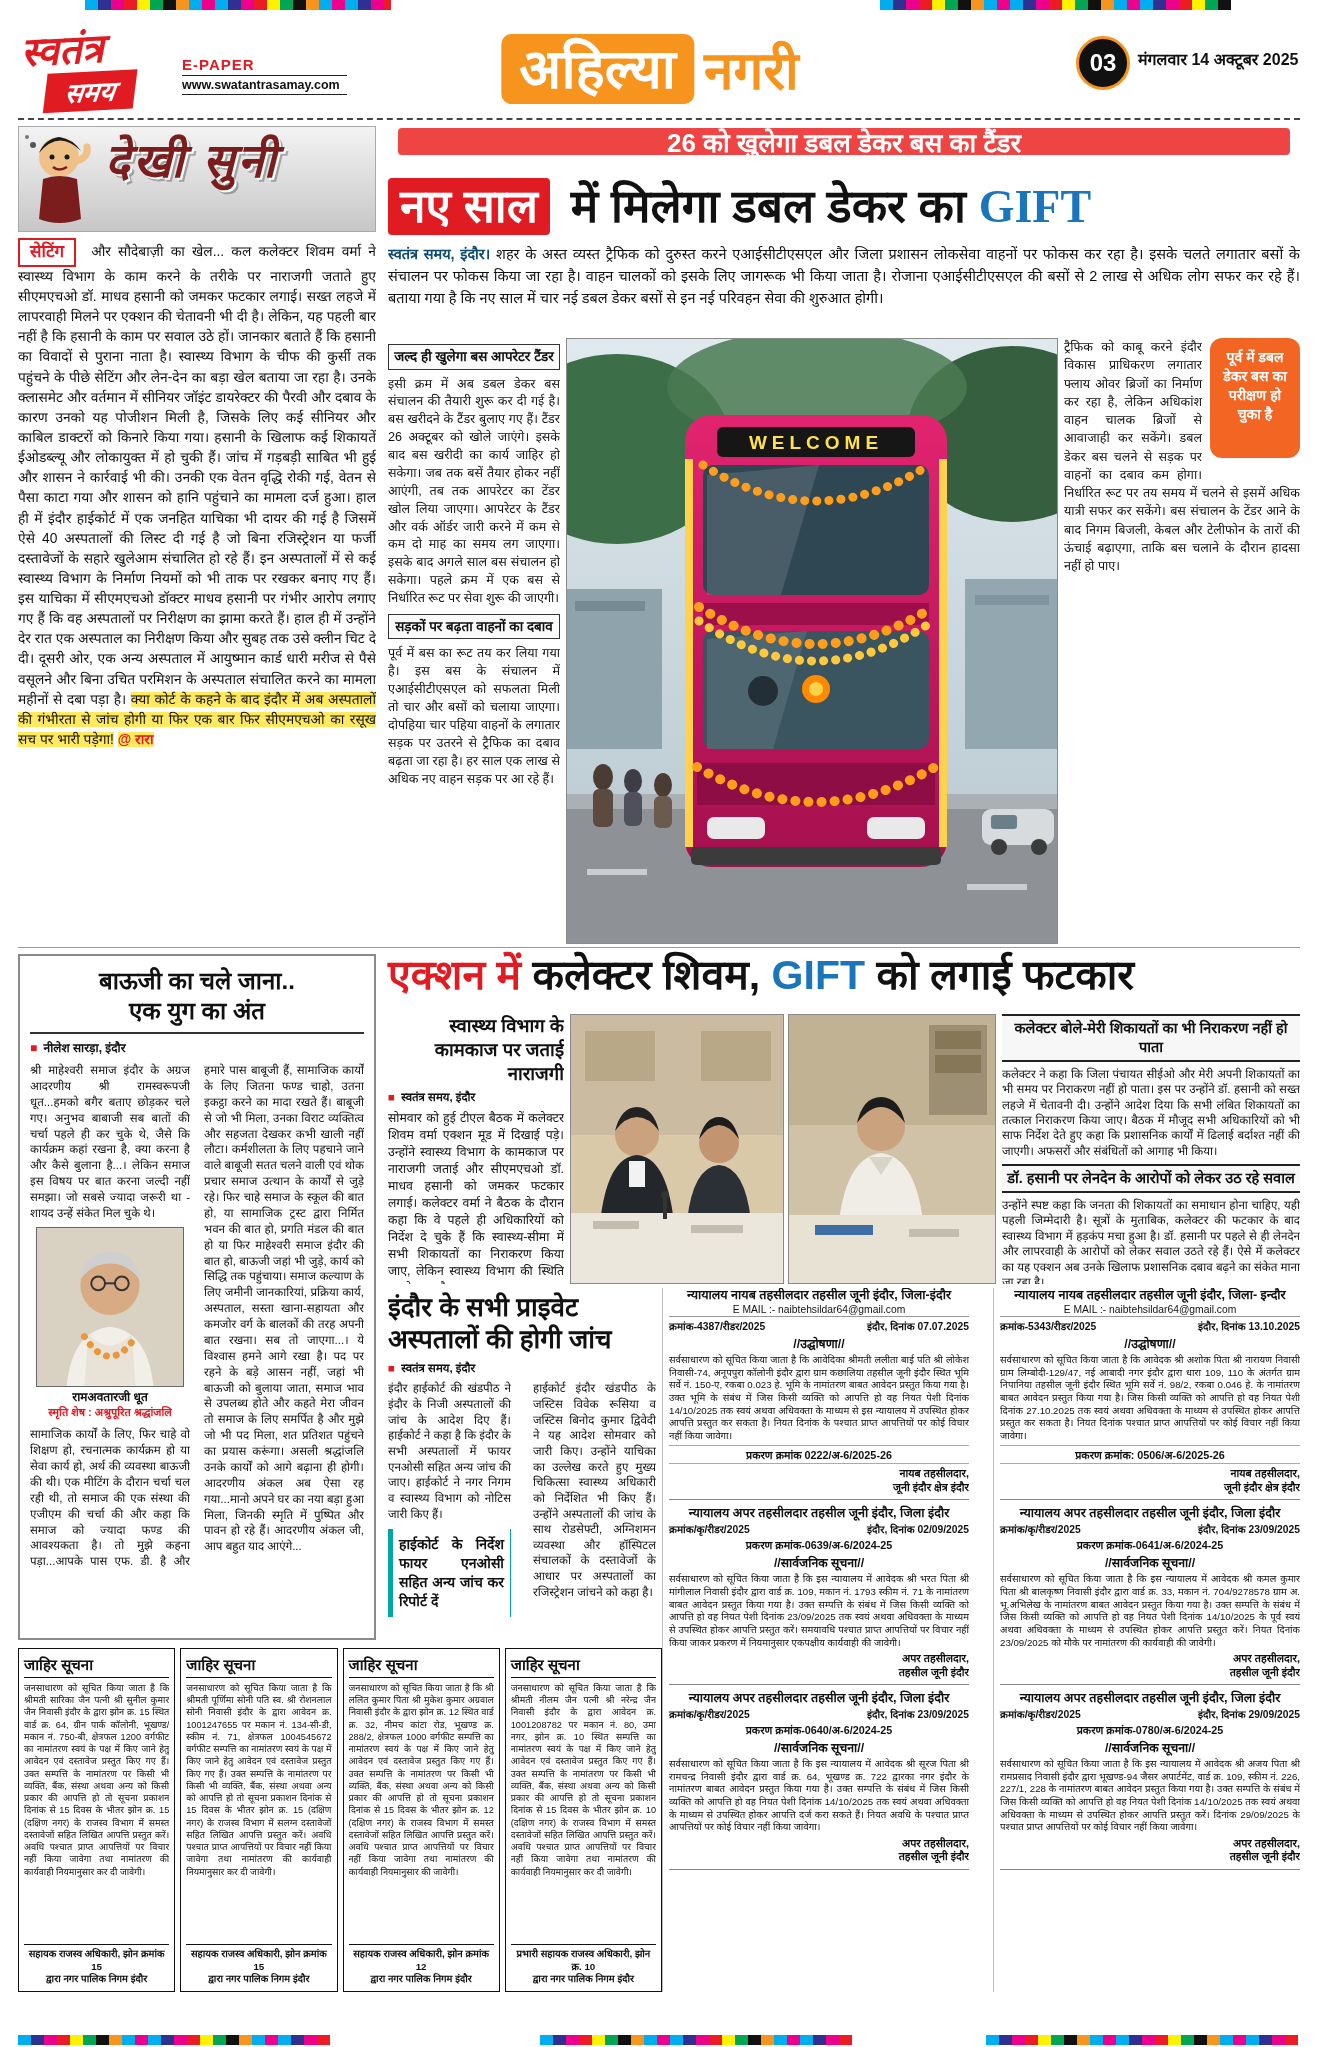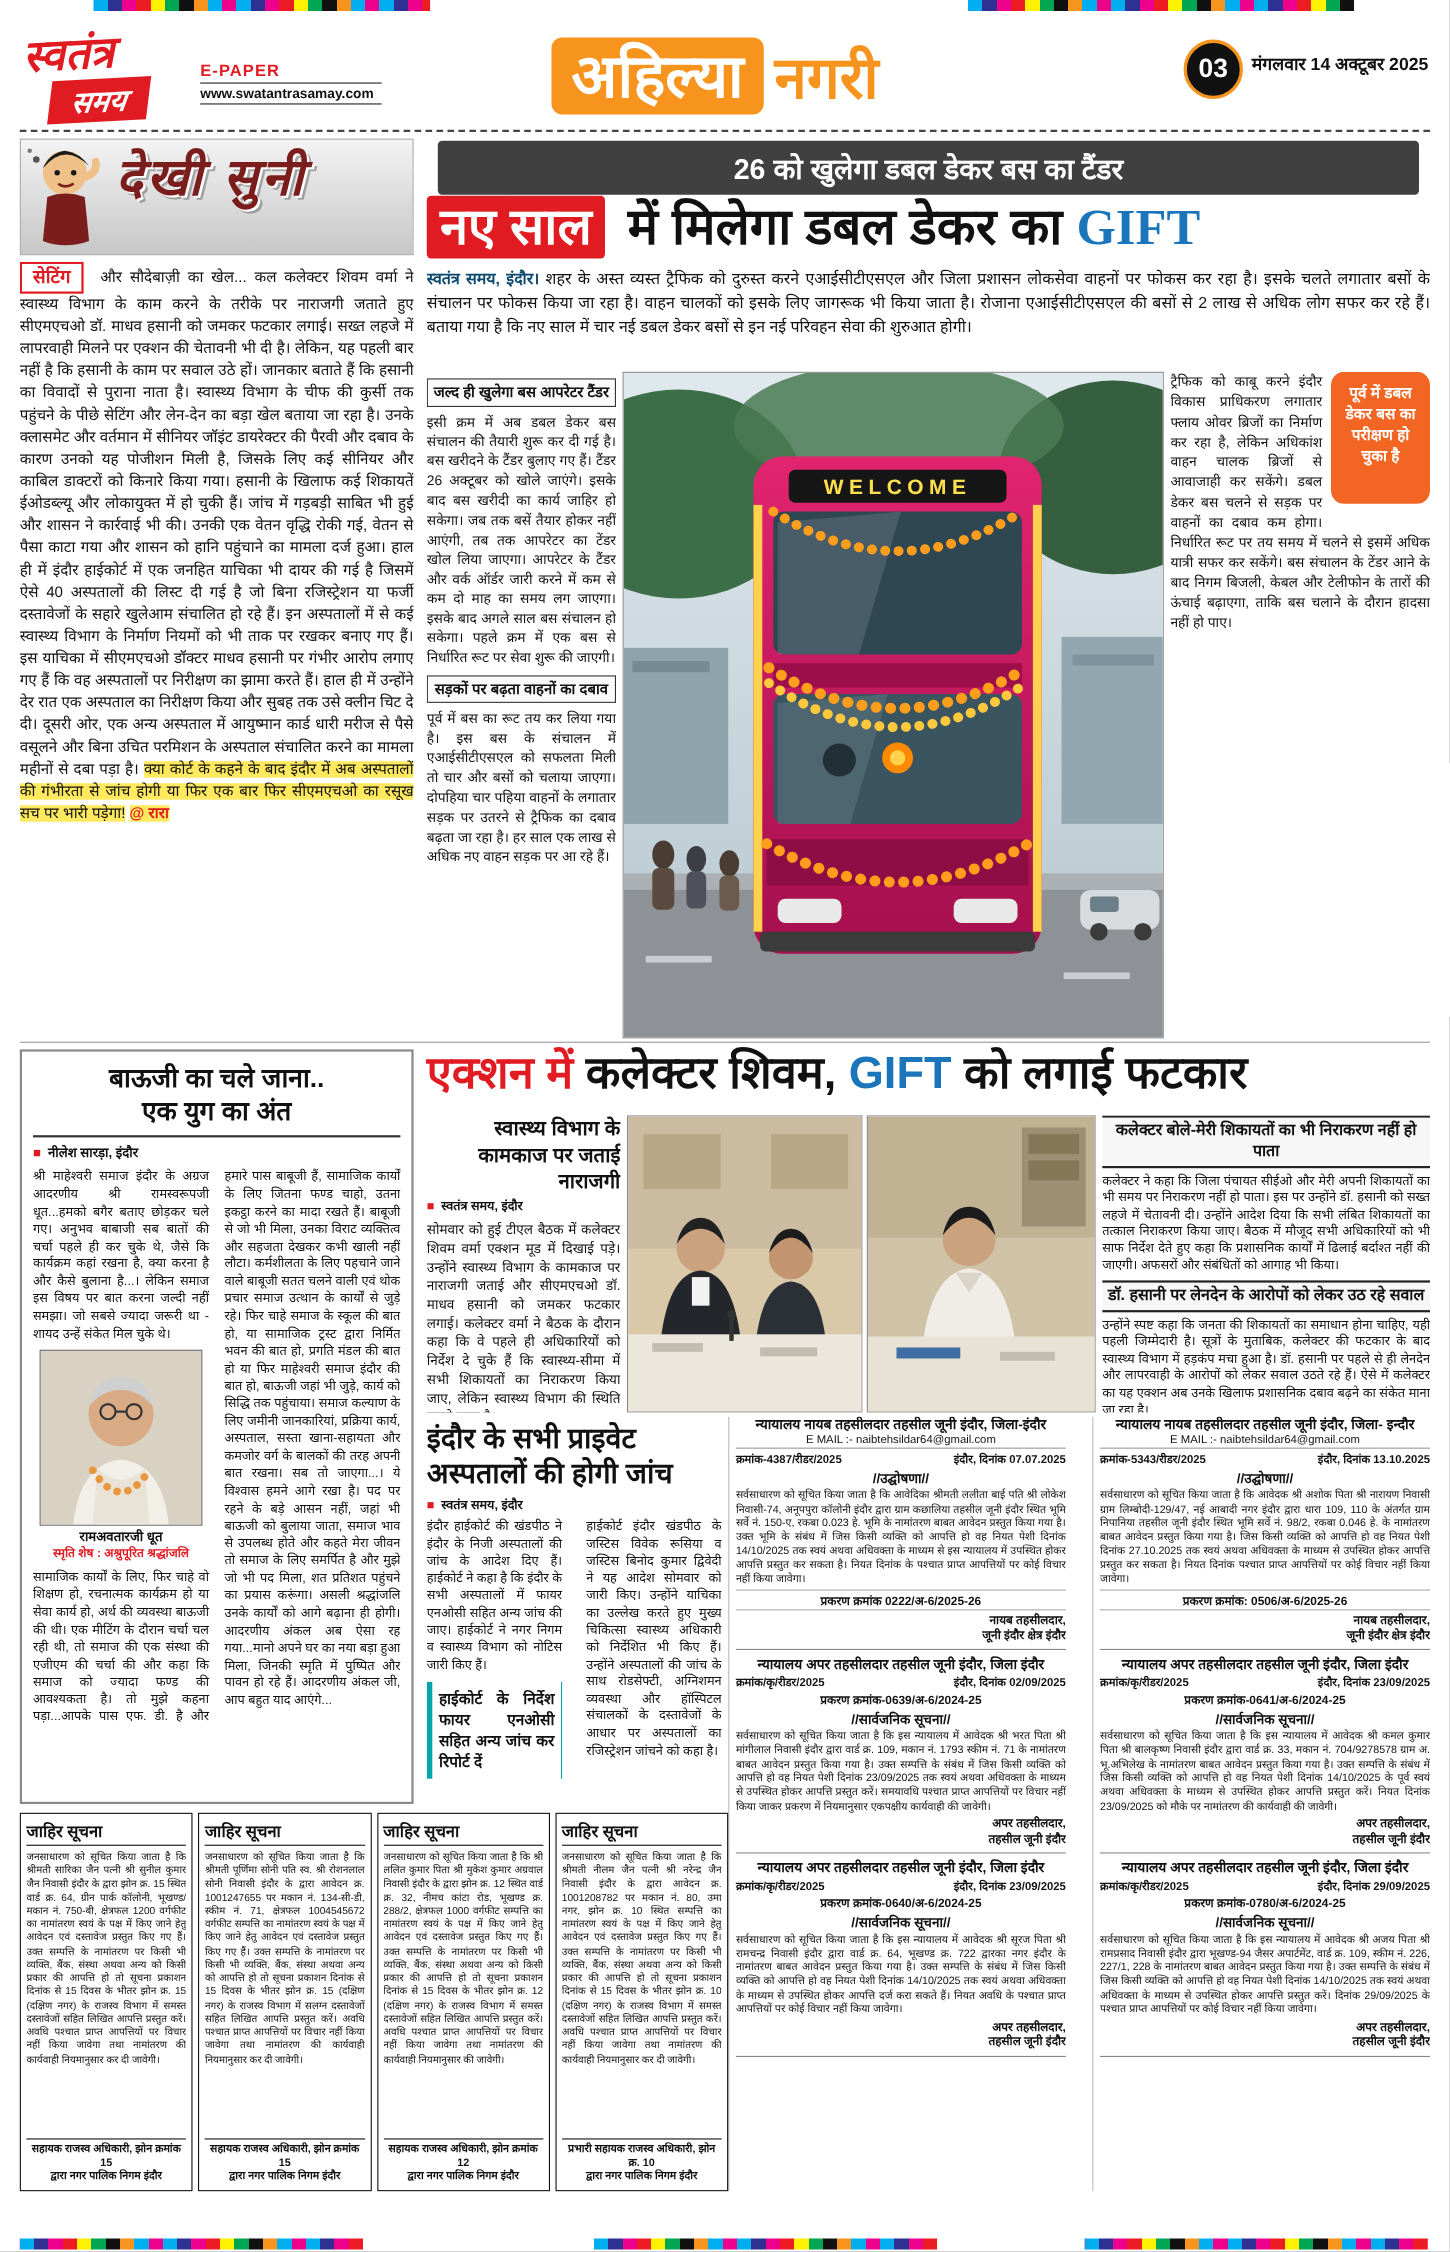--- a/index.html
+++ b/index.html
@@ -35,21 +35,21 @@
 
   
   .dekhi-box{left:18px;top:126px;width:358px;height:106px;background:linear-gradient(180deg,#f3f3f3,#c7c7c7);border:1px solid #a9a9a9;display:flex;align-items:flex-start;overflow:hidden}
   .dekhi-title{font-size:47px;font-weight:bold;font-style:italic;color:#7c1d1d;letter-spacing:3px;margin-left:4px;text-shadow:2px 2px 0 #fff,4px 4px 0 rgba(0,0,0,.28)}
   .setting{left:18px;top:238px;width:358px;height:708px;font-size:13.8px;line-height:1.46;text-align:justify;overflow:hidden}
   .setting-label{display:inline-block;border:2px solid #e11b22;color:#e11b22;font-weight:bold;font-size:17px;padding:0 10px;margin-right:8px;vertical-align:middle}
   .hl-yellow{background:#ffe95e}
   .sign-red{color:#e11b22;font-weight:bold}
 
   
-  .kicker{left:398px;top:128px;width:892px;height:49px;background:#404040;color:#fff;font-size:26px;font-weight:bold;display:flex;align-items:center;justify-content:center;border-radius:4px}
+  .kicker{left:398px;top:128px;width:892px;height:27px;background:#ef4444;color:#fff;font-size:26px;font-weight:bold;display:flex;align-items:center;justify-content:center;border-radius:4px}
   .lead-hl{left:388px;top:178px;width:912px;font-size:46px;font-weight:bold;line-height:1.15;white-space:nowrap}
   .lead-hl .red{background:#e11b22;color:#fff;padding:2px 12px;border-radius:4px;margin-right:8px;display:inline-block}
   .lead-hl .blue{color:#1b75bb;font-family:"Liberation Serif","DejaVu Serif",serif}
   .lead-intro{left:388px;top:244px;width:912px;height:90px;font-size:14.5px;line-height:1.5;text-align:justify;overflow:hidden}
   .byline-red{color:#0c4a6e;font-weight:bold}
   .lead-col-left{left:388px;top:338px;width:172px;height:606px;font-size:12.6px;line-height:1.42;text-align:justify;overflow:hidden}
   .subhead-box{border:1.5px solid #333;font-weight:bold;font-size:13.5px;text-align:center;padding:3px 2px;margin:6px 0;line-height:1.3;background:#fafafa}
   .bus-photo{left:566px;top:338px;width:492px;height:606px;border:1px solid #8a8a8a;overflow:hidden}
   .lead-col-right{left:1064px;top:338px;width:236px;height:606px;font-size:12.6px;line-height:1.45;text-align:justify;overflow:hidden}
   .orange-box{float:right;width:90px;min-height:120px;background:#f26522;border-radius:12px;color:#fff;font-weight:bold;font-size:14px;line-height:1.35;padding:10px 8px;text-align:center;margin:0 0 8px 8px}

